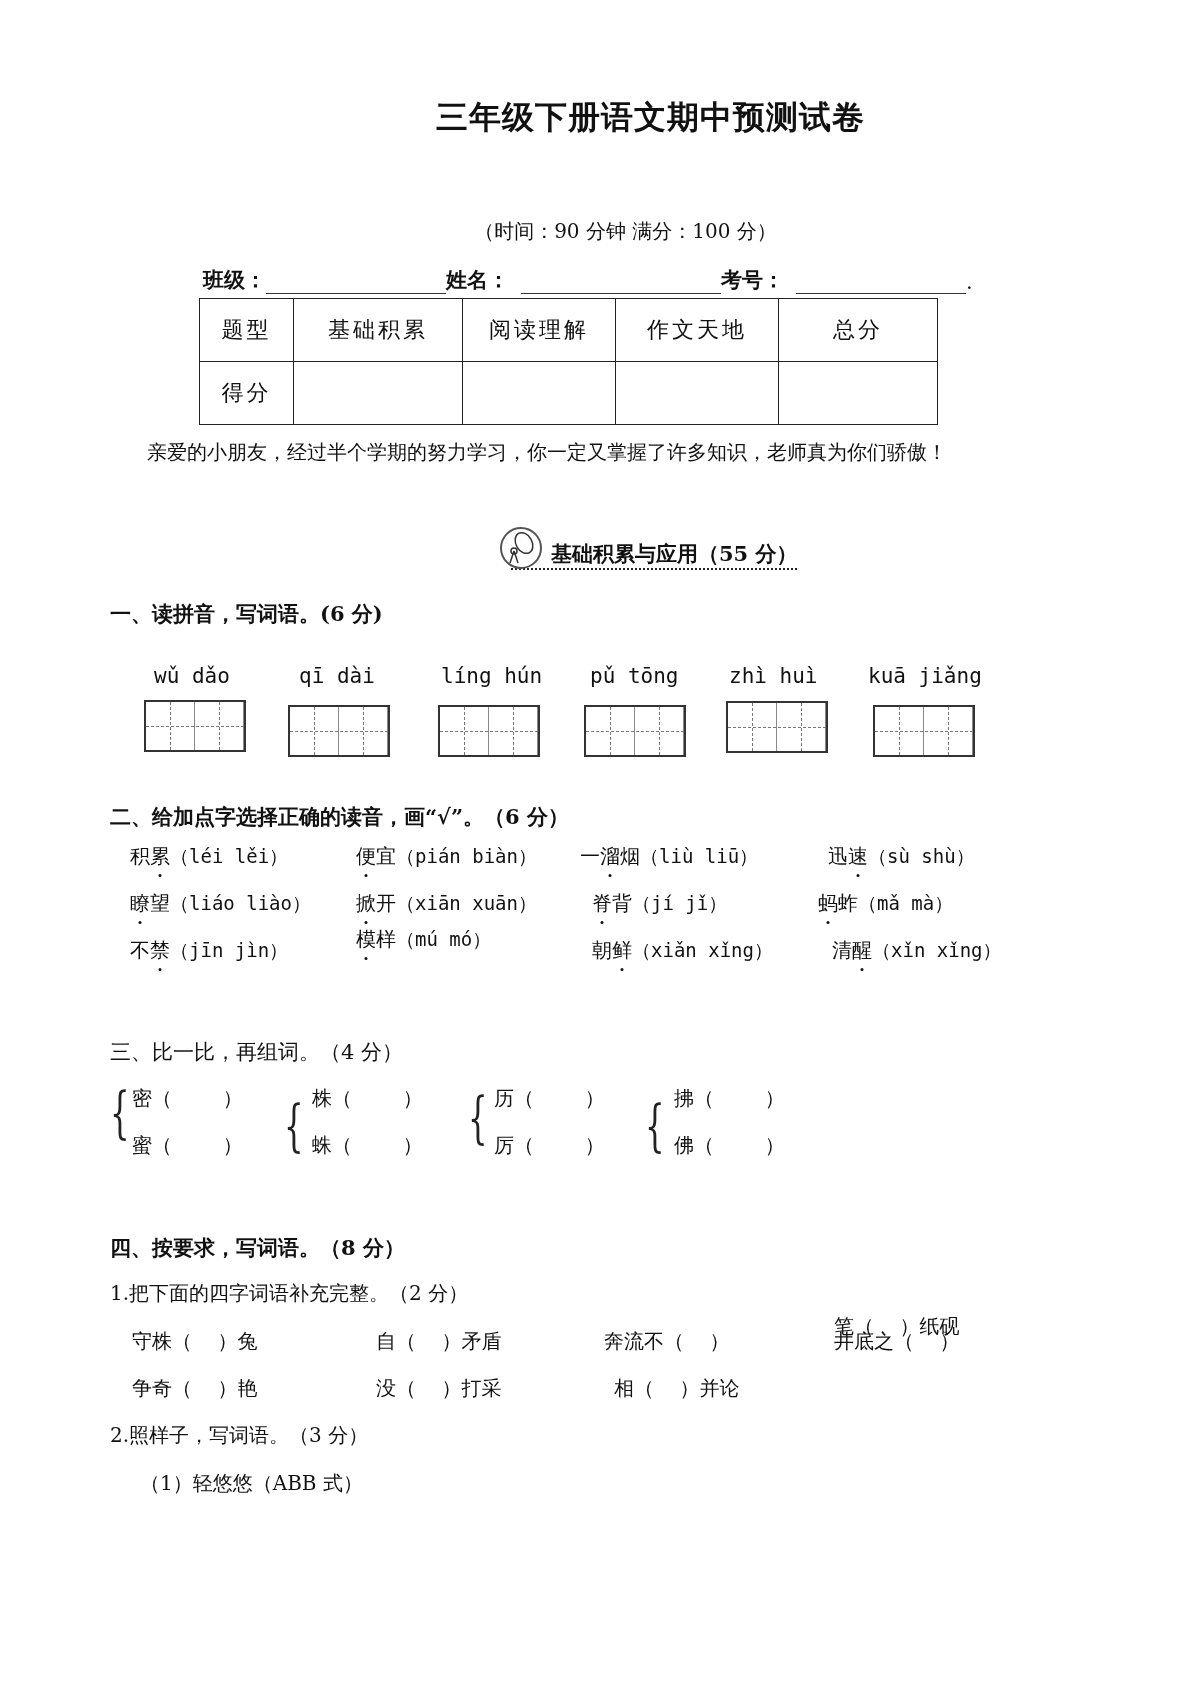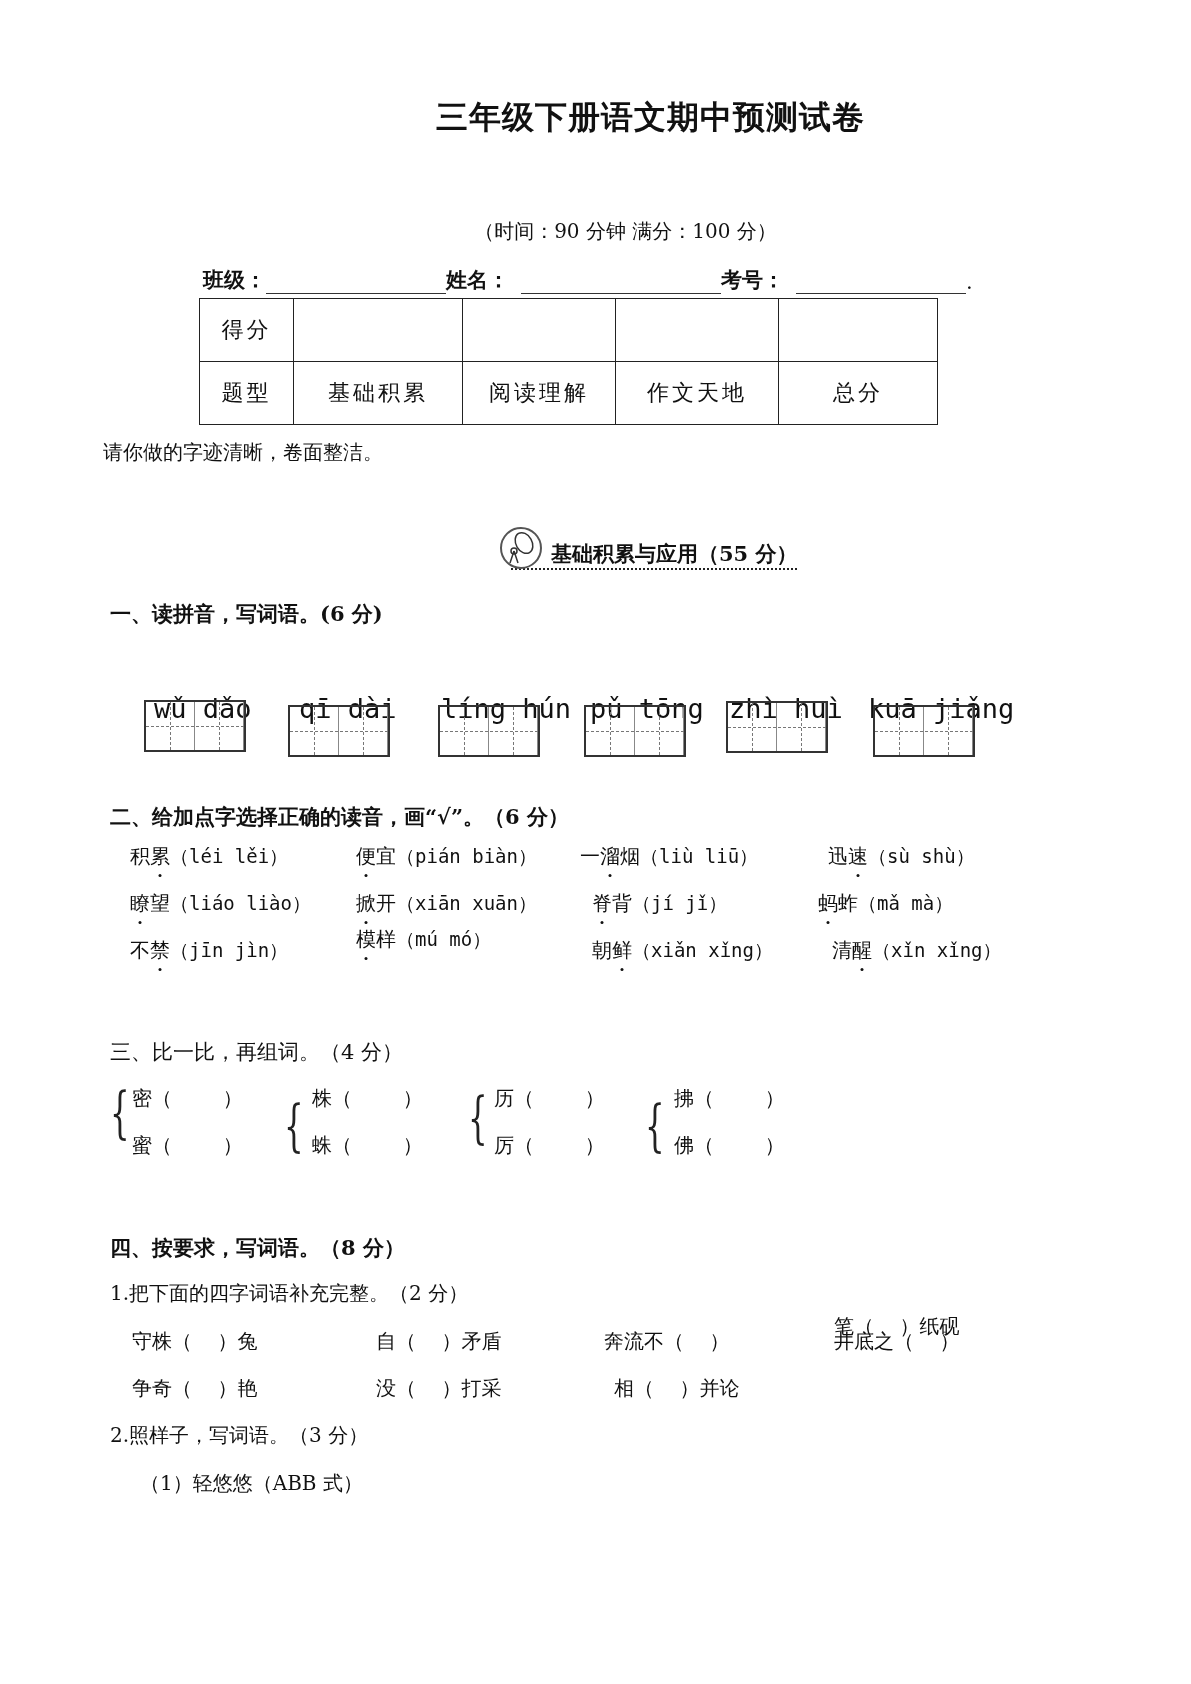--- a/index.html
+++ b/index.html
@@ -9,21 +9,21 @@
   .title { left:0; width:1191px; top:96px; text-align:center; font-size:32px; font-weight:bold; letter-spacing:1px; padding-left:110px; box-sizing:border-box; }
   .subtitle { left:0; width:1191px; top:218px; text-align:center; font-size:20px; padding-left:60px; box-sizing:border-box; }
   .infoline { top:266px; left:203px; font-size:21px; font-weight:bold; display:flex; align-items:flex-end; }
   .infoline .blank { display:inline-block; border-bottom:1.5px solid #333; height:22px; }
   table.score { position:absolute; left:199px; top:298px; border-collapse:collapse; }
   table.score td { border:1.5px solid #222; height:62px; text-align:center; font-size:22px; letter-spacing:3px; padding:0; }
   .intro { left:103px; font-size:20px; line-height:56px; width:1000px; }
   .sec-head { left:0; width:1191px; top:540px; text-align:center; padding-left:110px; box-sizing:border-box; font-size:21px; font-weight:bold; }
   .sec-head .underlined { border-bottom:2px dotted #222; padding-left:40px; padding-bottom:2px; }
   .qhead { left:110px; font-size:21px; font-weight:bold; }
-  .pinyin { font-family:"DejaVu Sans Mono","Liberation Mono",monospace; font-size:27px; top:664px; white-space:pre;margin-top:29px; }
+  .pinyin { font-family:"DejaVu Sans Mono","Liberation Mono",monospace; font-size:21px; top:664px; white-space:pre; }
   .grid4 { top:705px; width:102px; height:52px; border:2px solid #333; box-sizing:border-box; display:flex; position:absolute; }
   .grid4 .cell { flex:1; border-right:1px solid #888; position:relative; }
   .grid4 .cell:last-child { border-right:none; }
   .grid4 .cell::before { content:""; position:absolute; left:50%; top:0; bottom:0; border-left:1px dashed #777; }
   .grid4 .hline { position:absolute; left:0; right:0; top:50%; border-top:1px dashed #777; }
   .item { font-size:20px; white-space:pre; }
   .dot { position:relative; display:inline-block; }
   .dot::after { content:""; position:absolute; left:50%; bottom:-7px; width:3px; height:3px; background:#111; border-radius:50%; transform:translateX(-50%); }
   .py { font-family:"DejaVu Sans Mono","Liberation Mono",monospace; font-size:19px; }
   .brace { font-size:56px; font-weight:100; line-height:1; transform:scaleX(0.55); transform-origin:left; color:#222; }
@@ -41,38 +41,38 @@
   <span>姓名：</span>
   <span class="blank" style="width:200px;margin-left:12px"></span>
   <span>考号：</span>
   <span class="blank" style="width:170px;margin-left:12px"></span>
   <span style="font-weight:normal">.</span>
 </div>
 
 <table class="score">
   <tbody>
       <tr>
+    <td style="width:93px">题型</td>
+    <td style="width:168px">基础积累</td>
+    <td style="width:152px">阅读理解</td>
+    <td style="width:162px">作文天地</td>
+    <td style="width:158px">总分</td>
+  </tr>
+  <tr>
     <td>得分</td>
     <td></td>
     <td></td>
     <td></td>
     <td></td>
   </tr>
-  <tr>
-    <td style="width:93px">题型</td>
-    <td style="width:168px">基础积累</td>
-    <td style="width:152px">阅读理解</td>
-    <td style="width:162px">作文天地</td>
-    <td style="width:158px">总分</td>
-  </tr>
 </tbody>
   </table>
 
 <div class="abs intro" style="top:424px;text-indent:44px">
-  <div style="text-indent:0">请你做的字迹清晰，卷面整洁。</div>
+  <div>亲爱的小朋友，经过半个学期的努力学习，你一定又掌握了许多知识，老师真为你们骄傲！</div>
 </div>
 
 <div class="abs sec-head">
   <span style="position:relative;display:inline-block;width:0;height:0;">
     <svg width="46" height="46" viewBox="0 0 46 46" style="position:absolute;left:-6px;top:-36px;">
       <circle cx="23" cy="23" r="20" fill="none" stroke="#555" stroke-width="2"></circle>
       <ellipse cx="26" cy="18" rx="8" ry="11" fill="#fff" stroke="#333" stroke-width="1.5" transform="rotate(-30 26 18)"></ellipse>
       <line x1="16" y1="26" x2="12" y2="38" stroke="#333" stroke-width="1.5"></line>
       <line x1="16" y1="26" x2="20" y2="38" stroke="#333" stroke-width="1.5"></line>
       <circle cx="16" cy="26" r="3" fill="none" stroke="#333" stroke-width="1.5"></circle>

